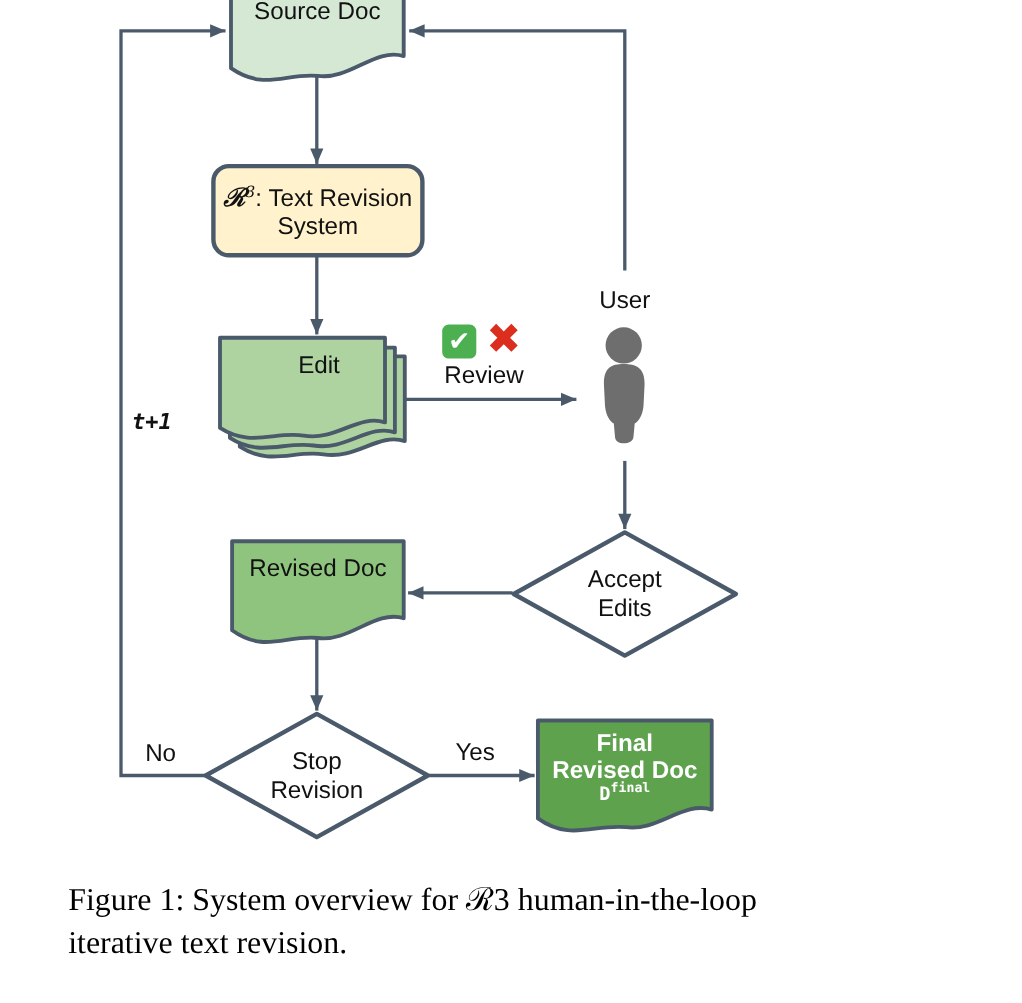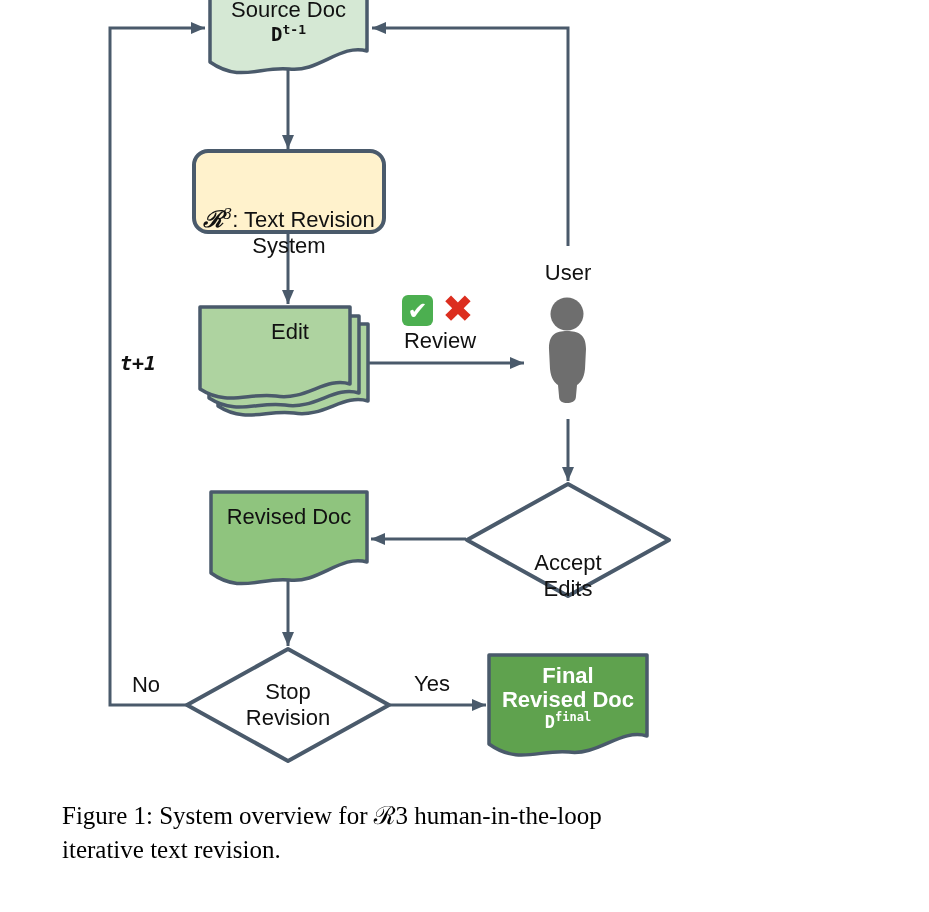--- a/index.html
+++ b/index.html
@@ -51,20 +51,21 @@
   .script-sup {
     font-family: "DejaVu Serif", serif;
     font-style: italic;
     font-size: 14px;
   }
   .iter-lbl {
     font-family: "DejaVu Sans Mono", "Liberation Mono", monospace;
     font-weight: bold;
     font-style: italic;
     font-size: 20px;
+    margin-top: 20px;
   }
   .check-box {
     position: absolute;
     left: 402px; top: 295px;
     width: 31px; height: 31px;
     background: var(--check-green);
     border-radius: 6px;
     color: #ffffff;
     font-size: 24px;
     font-weight: bold;
@@ -86,21 +87,21 @@
     font-weight: bold;
     line-height: 1.08;
   }
   .final-lbl .mono-sym { font-size: 17px; color: var(--final-doc-text); }
   .final-lbl .mono-sym sup { font-size: 12px; }
   .caption {
     position: absolute;
     left: 62px; top: 799px;
     width: 700px;
     font-family: "Liberation Serif", "DejaVu Serif", serif;
-    font-size: 25px;
+    font-size: 29px;
     color: #000000;
     text-align: left;
     line-height: 1.34;
   }
 </style>
 </head>
 <body>
 
 <div class="stage">
 
@@ -142,42 +143,41 @@
 
     <path class="shape doc-revised" d="M 211 492 L 367 492 L 367 562 C 341 554 318 584 289 580 C 260 577 240 594 211 573 Z"></path>
 
     <path class="shape diamond" d="M 288 649 L 389 705 L 288 761 L 187 705 Z"></path>
 
     <path class="shape doc-final" d="M 489 655 L 647 655 L 647 736 C 621 728 598 756 569 752 C 540 749 518 765 489 744 Z"></path>
   </svg>
 
   <div class="lbl" style="left:210px; top:-3px; width:157px;">
     <div>Source Doc</div>
-    <div class="mono-sym"><span>D</span><sup>t-1</sup></div>
-  </div>
-
-  <div class="lbl" style="left:194px; top:166px; width:190px;margin-top:39px;">
+  </div>
+
+  <div class="lbl" style="left:194px; top:166px; width:190px;">
     <div><span class="script-r">ℛ</span><sup class="script-sup">3</sup><span>: Text Revision</span></div>
     <div>System</div>
   </div>
 
   <div class="lbl" style="left:200px; top:319px; width:180px;">
     <div>Edit</div>
   </div>
 
   <div class="lbl iter-lbl" style="left:112px; top:352px; width:52px;">t+1</div>
 
   <div class="check-box">✔</div>
   <div class="cross-mark">✖</div>
 
   <div class="lbl" style="left:396px; top:328px; width:88px;">Review</div>
 
   <div class="lbl" style="left:540px; top:260px; width:56px;">User</div>
 
-  <div class="lbl" style="left:518px; top:514px; width:100px;margin-top:36px;">
+  <div class="lbl" style="left:518px; top:514px; width:100px;">
     <div>Accept</div>
     <div>Edits</div>
   </div>
 
   <div class="lbl" style="left:211px; top:504px; width:156px;">
     <div>Revised Doc</div>
   </div>
 
   <div class="lbl" style="left:238px; top:679px; width:100px;">
     <div>Stop</div>

